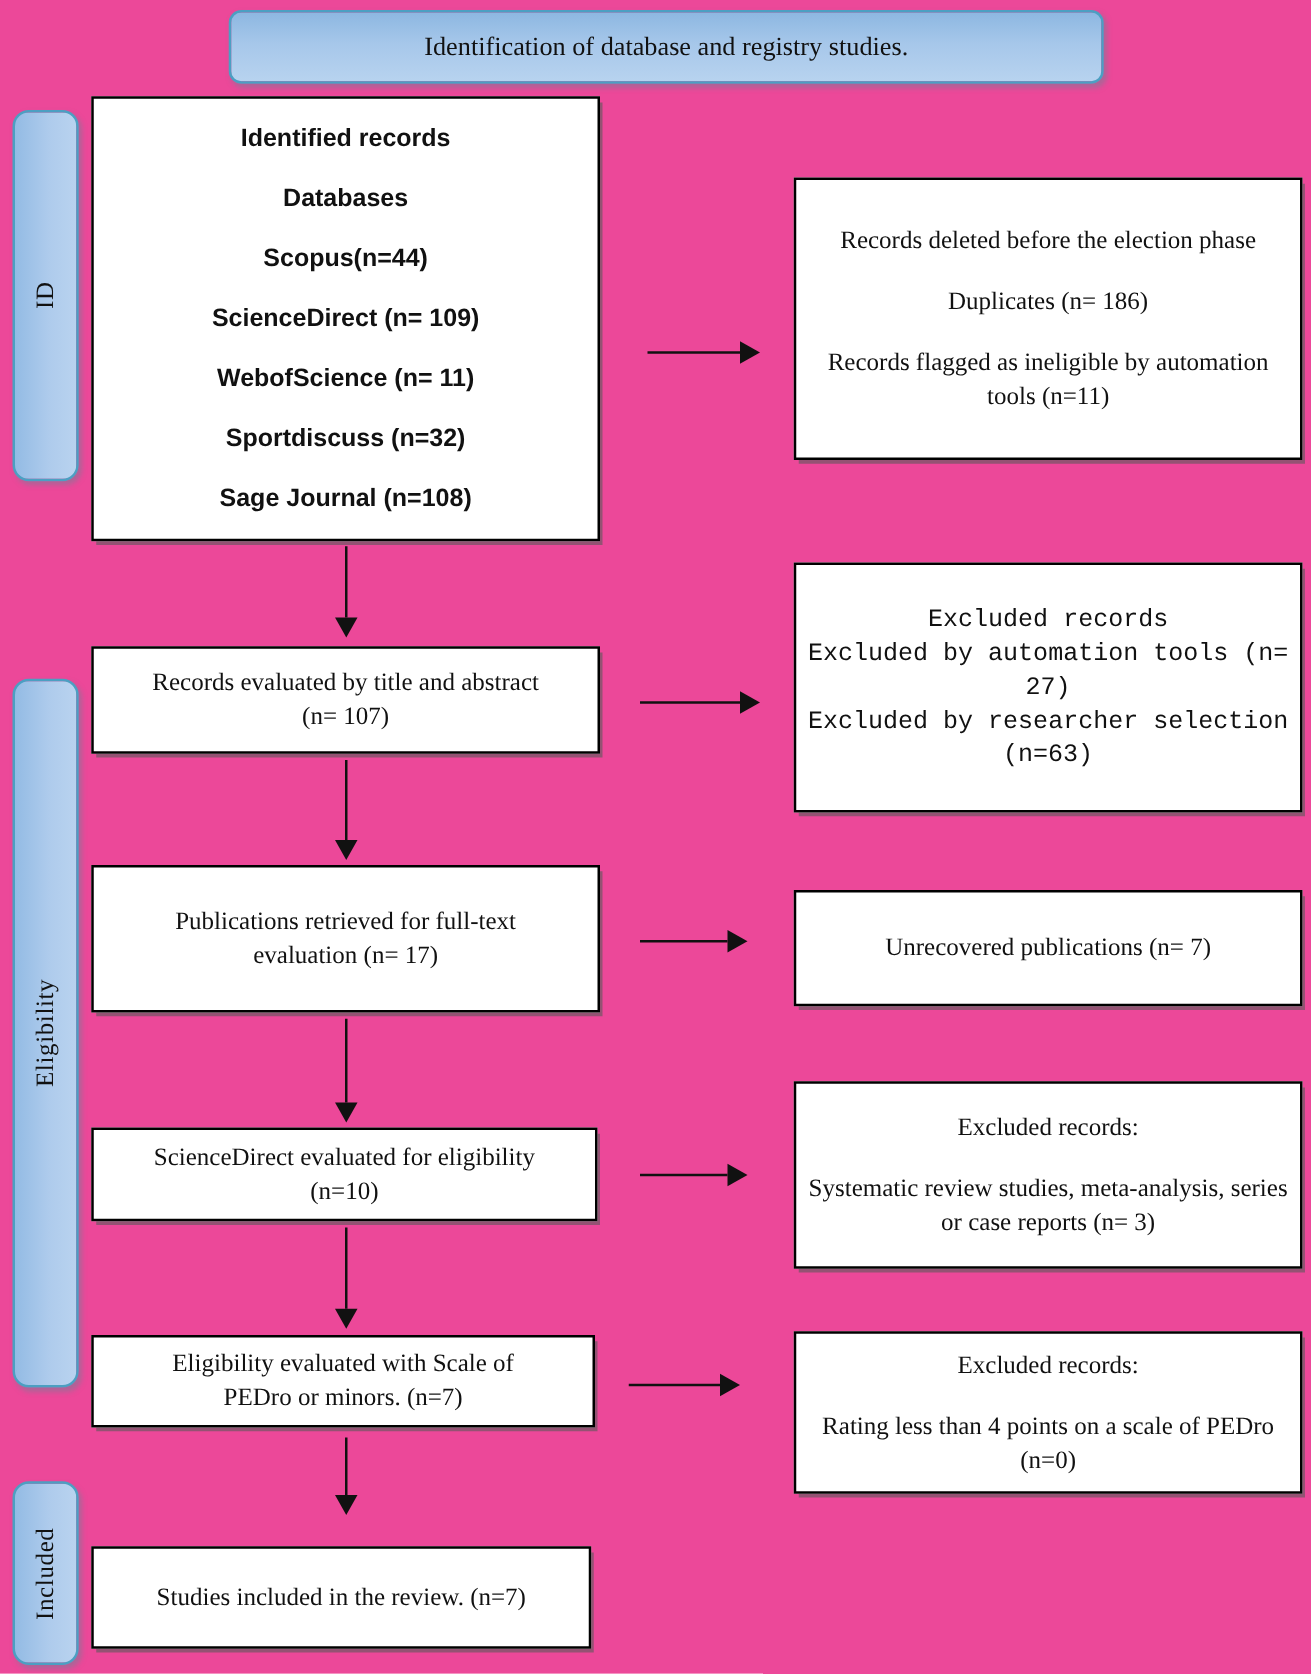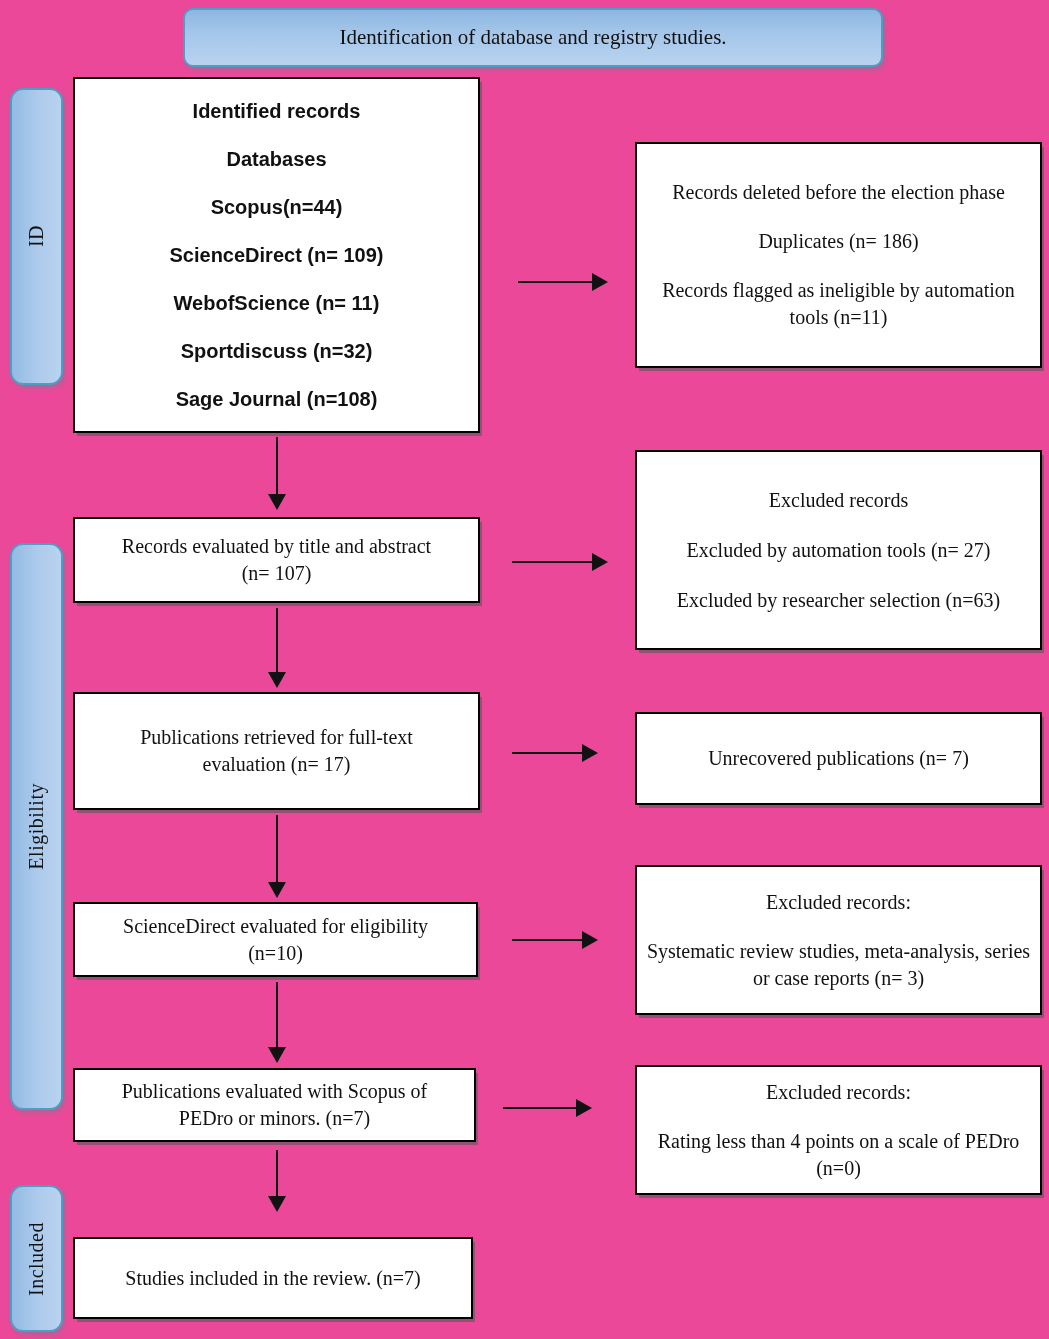--- a/index.html
+++ b/index.html
@@ -10,21 +10,21 @@
   .box{position:absolute;background:#fff;border:2px solid #000;
        box-shadow:3px 4px 0 -1px rgba(90,90,90,.6);
        display:flex;flex-direction:column;align-items:center;justify-content:center;
        text-align:center;box-sizing:border-box;padding:6px 8px;}
   .serif{font-family:"Liberation Serif", serif;font-size:20px;}
   .sans{font-family:"Liberation Sans", sans-serif;font-size:20px;font-weight:bold;}
   .line{line-height:27px;white-space:nowrap;}
   .lines-tall .line{line-height:48px;}
   .para{line-height:27px;margin:0;}
   .gap22{row-gap:22px;}
-  .gap23{row-gap:23px;}
+  .gap23{font-family:Liberation Mono, monospace;}
 
   
   .blue{position:absolute;box-sizing:border-box;
         background:linear-gradient(180deg,#8db7e1 0%,#a6c7ea 45%,#b8d3ef 100%);
         border:2px solid #4c9fc2;border-radius:10px;
         box-shadow:2px 3px 4px rgba(110,130,150,.5);
         display:flex;align-items:center;justify-content:center;}
   .sidebar{background:linear-gradient(90deg,#93bbe4 0%,#aecbec 55%,#b9d3ef 100%);
            border-radius:13px;}
   .sidebar .vtext{writing-mode:vertical-rl;transform:rotate(180deg);
@@ -79,21 +79,21 @@
     <div class="line">Publications retrieved for full-text</div>
     <div class="line">evaluation (n= 17)</div>
   </div>
 
   <div class="box serif" style="left:73px;top:902px;width:405px;height:75px;">
     <div class="line">ScienceDirect evaluated for eligibility</div>
     <div class="line">(n=10)</div>
   </div>
 
   <div class="box serif" style="left:73px;top:1068px;width:403px;height:74px;">
-    <div class="line">Publications evaluated with Scopus of</div>
+    <div class="line">Eligibility evaluated with Scale of</div>
     <div class="line">PEDro or minors. (n=7)</div>
   </div>
 
   <div class="box serif" style="left:73px;top:1237px;width:400px;height:82px;">
     <div class="line">Studies included in the review. (n=7)</div>
   </div>
 
   <div class="box serif gap22" style="left:635px;top:142px;width:407px;height:226px;">
     <p class="para">Records deleted before the election phase</p>
     <p class="para">Duplicates (n= 186)</p>

